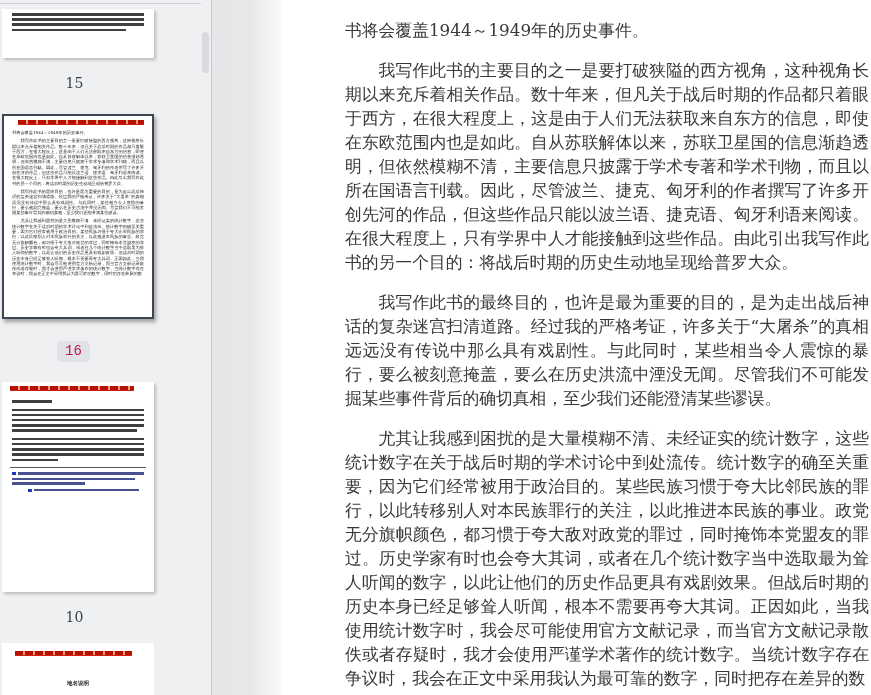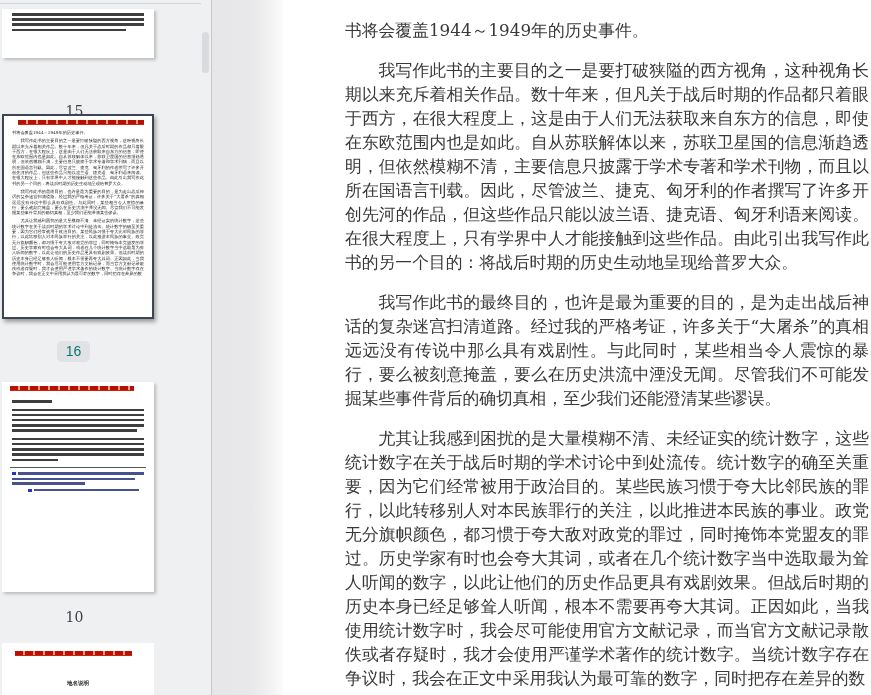--- a/index.html
+++ b/index.html
@@ -33,29 +33,29 @@
              box-shadow: 2px 3px 4px rgba(0,0,0,0.35); }
   .thumb17 { top: 382px; height: 210px; }
   .thumb18 { top: 643px; height: 52px; box-shadow: none; }
 
   .pageno {
     position: absolute; left: 2px; width: 145px;
     text-align: center;
     font-family: "DejaVu Serif", serif;
     font-size: 14px; line-height: 18px; color: #3b4046;
   }
-  .pageno15 { top: 74px; margin-top: 28px; }
+  .pageno15 { top: 74px; }
   .pageno17 { top: 608px; }
   .badge16 {
     position: absolute; left: 57px; top: 341px;
     width: 33px; height: 21px;
     background: #e0e2e5; border-radius: 5px;
     text-align: center;
-    font-family: Liberation Sans, sans-serif;
-    font-size: 14px; line-height: 21px; color: #0f766e;
+    font-family: Liberation Mono, monospace;
+    font-size: 14px; line-height: 21px; color: #be185d;
   }
 
   
   .redline {
     height: 4px;
     background: repeating-linear-gradient(90deg, #b91100 0 8px, #ef9c8a 8px 10px);
     border-bottom: 1px solid #cc2211;
   }
   .thumb16 .redline { margin: 4px 8px 0 14px; }
   .thumb17 .redline { margin: 4px 20px 0 8px; }

